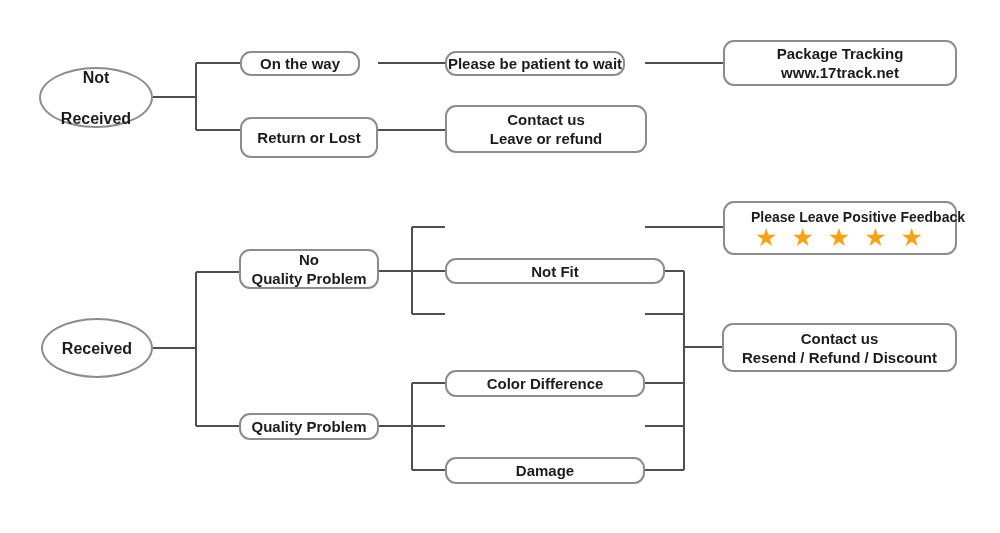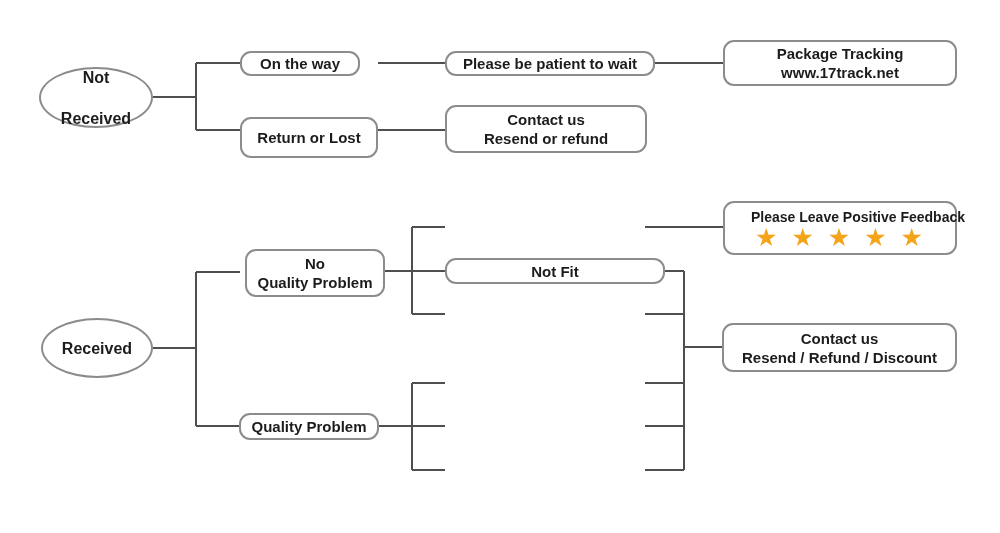--- a/index.html
+++ b/index.html
@@ -63,63 +63,69 @@
 
   <div class="node ellipse" style="left:39px;top:67px;width:114px;height:61px">
     <div class="lbl">Not</div>
     <div class="lbl">Received</div>
   </div>
 
   <div class="node box" style="left:240px;top:51px;width:120px;height:25px">
     <div class="lbl">On the way</div>
   </div>
 
-  <div class="node box" style="left:445px;top:51px;width:210px;height:25px">
+  <div class="node box" style="left:445px;top:51px;width:180px;height:25px">
     <div class="lbl">Please be patient to wait</div>
   </div>
 
   <div class="node box" style="left:723px;top:40px;width:234px;height:46px">
     <div class="lbl">Package Tracking</div>
     <div class="lbl">www.17track.net</div>
   </div>
 
   <div class="node box" style="left:240px;top:117px;width:138px;height:41px">
     <div class="lbl">Return or Lost</div>
   </div>
 
   <div class="node box" style="left:445px;top:105px;width:202px;height:48px">
     <div class="lbl">Contact us</div>
-    <div class="lbl">Resend or refund</div>
+    <div class="lbl">Leave or refund</div>
   </div>
 
   <div class="node ellipse" style="left:41px;top:318px;width:112px;height:60px">
     <div class="lbl">Received</div>
   </div>
 
-  <div class="node box" style="left:245px;top:249px;width:140px;height:48px">
+  <div class="node box" style="left:239px;top:249px;width:140px;height:40px">
     <div class="lbl">No</div>
     <div class="lbl">Quality Problem</div>
   </div>
 
 
   <div class="node box feedback" style="left:723px;top:201px;width:234px;height:54px">
     <div class="lbl">Please Leave Positive Feedback</div>
     <div class="stars">★ ★ ★ ★ ★</div>
   </div>
 
   <div class="node box" style="left:445px;top:258px;width:220px;height:26px">
     <div class="lbl">Not Fit</div>
   </div>
 
 
   <div class="node box" style="left:239px;top:413px;width:140px;height:27px">
     <div class="lbl">Quality Problem</div>
   </div>
 
+  <div class="node box" style="left:445px;top:370px;width:200px;height:27px">
+    <div class="lbl">Color Difference</div>
+  </div>
 
 
+  <div class="node box" style="left:445px;top:457px;width:200px;height:27px">
+    <div class="lbl">Damage</div>
+  </div>
 
   <div class="node box" style="left:722px;top:323px;width:235px;height:49px">
     <div class="lbl">Contact us</div>
     <div class="lbl">Resend / Refund / Discount</div>
   </div>
 
 </div>
 
 </body></html>

